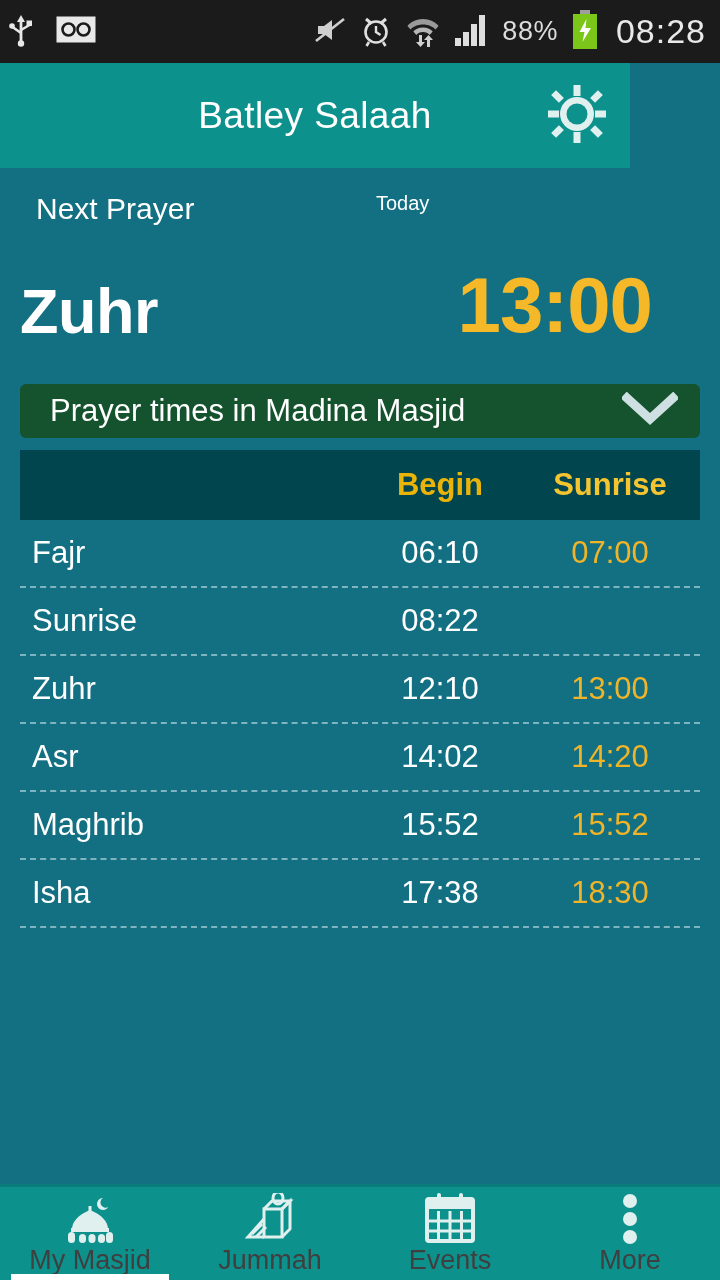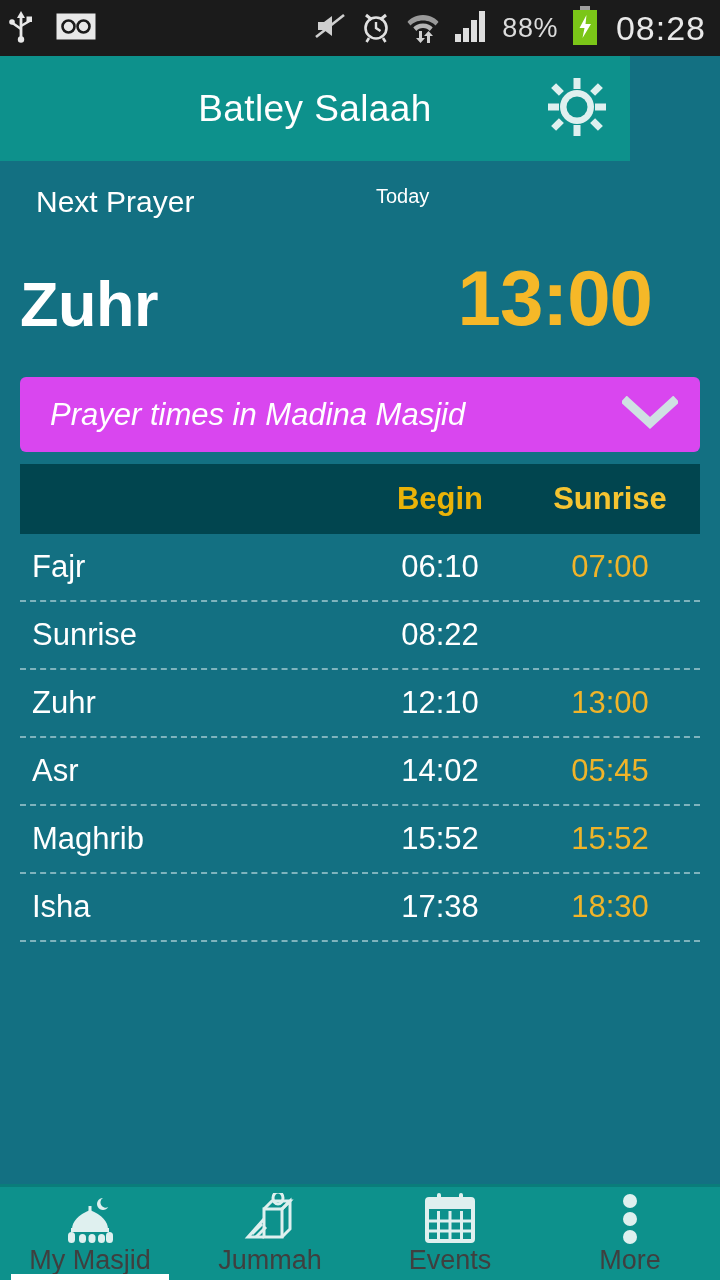--- a/index.html
+++ b/index.html
@@ -6,21 +6,21 @@
   html,body { width:720px; height:1280px; }
   body {
     font-family:"Liberation Sans", sans-serif;
     background:#137082;
     overflow:hidden;
     position:relative;
   }
 
   
   .statusbar{
-    height:56px; width:720px;
+    height:63px; width:720px;
     background:#1b1b1b;
     display:flex; align-items:center;
     padding:0 14px 0 8px;
     color:#e8e8e8;
   }
   .sb-left{ display:flex; align-items:center; gap:22px; }
   .sb-right{ margin-left:auto; display:flex; align-items:center; gap:14px; }
   .sb-icon{ display:block; }
   .sb-batt-text{
     font-size:27px; color:#dcdcdc; letter-spacing:.5px;
@@ -62,26 +62,25 @@
     letter-spacing:-.5px;
   }
   .big-time{
     font-size:78px; font-weight:bold; color:#f5b828; line-height:.95;
     letter-spacing:-1px;
   }
 
   
   .selector{
     margin:42px 20px 0 20px;
-    height:75px;
-    background:#d946ef;
+    height:54px;
+    background:#14532d;
     border-radius:6px;
     display:flex; align-items:center;
     padding:0 22px 0 30px;
-    font-style:italic;
   }
   .selector-text{ font-size:31px; color:#ffffff; flex:1; }
 
   
   .ptable{ margin:12px 20px 0 20px; }
   .thead{
     background:#01454f;
     height:70px;
     display:flex; align-items:center;
   }
@@ -247,21 +246,21 @@
     <div class="c-jamaah"></div>
   </div>
   <div class="trow">
     <div class="c-name">Zuhr</div>
     <div class="c-begin">12:10</div>
     <div class="c-jamaah">13:00</div>
   </div>
   <div class="trow">
     <div class="c-name">Asr</div>
     <div class="c-begin">14:02</div>
-    <div class="c-jamaah">05:45</div>
+    <div class="c-jamaah">14:20</div>
   </div>
   <div class="trow">
     <div class="c-name">Maghrib</div>
     <div class="c-begin">15:52</div>
     <div class="c-jamaah">15:52</div>
   </div>
   <div class="trow">
     <div class="c-name">Isha</div>
     <div class="c-begin">17:38</div>
     <div class="c-jamaah">18:30</div>

